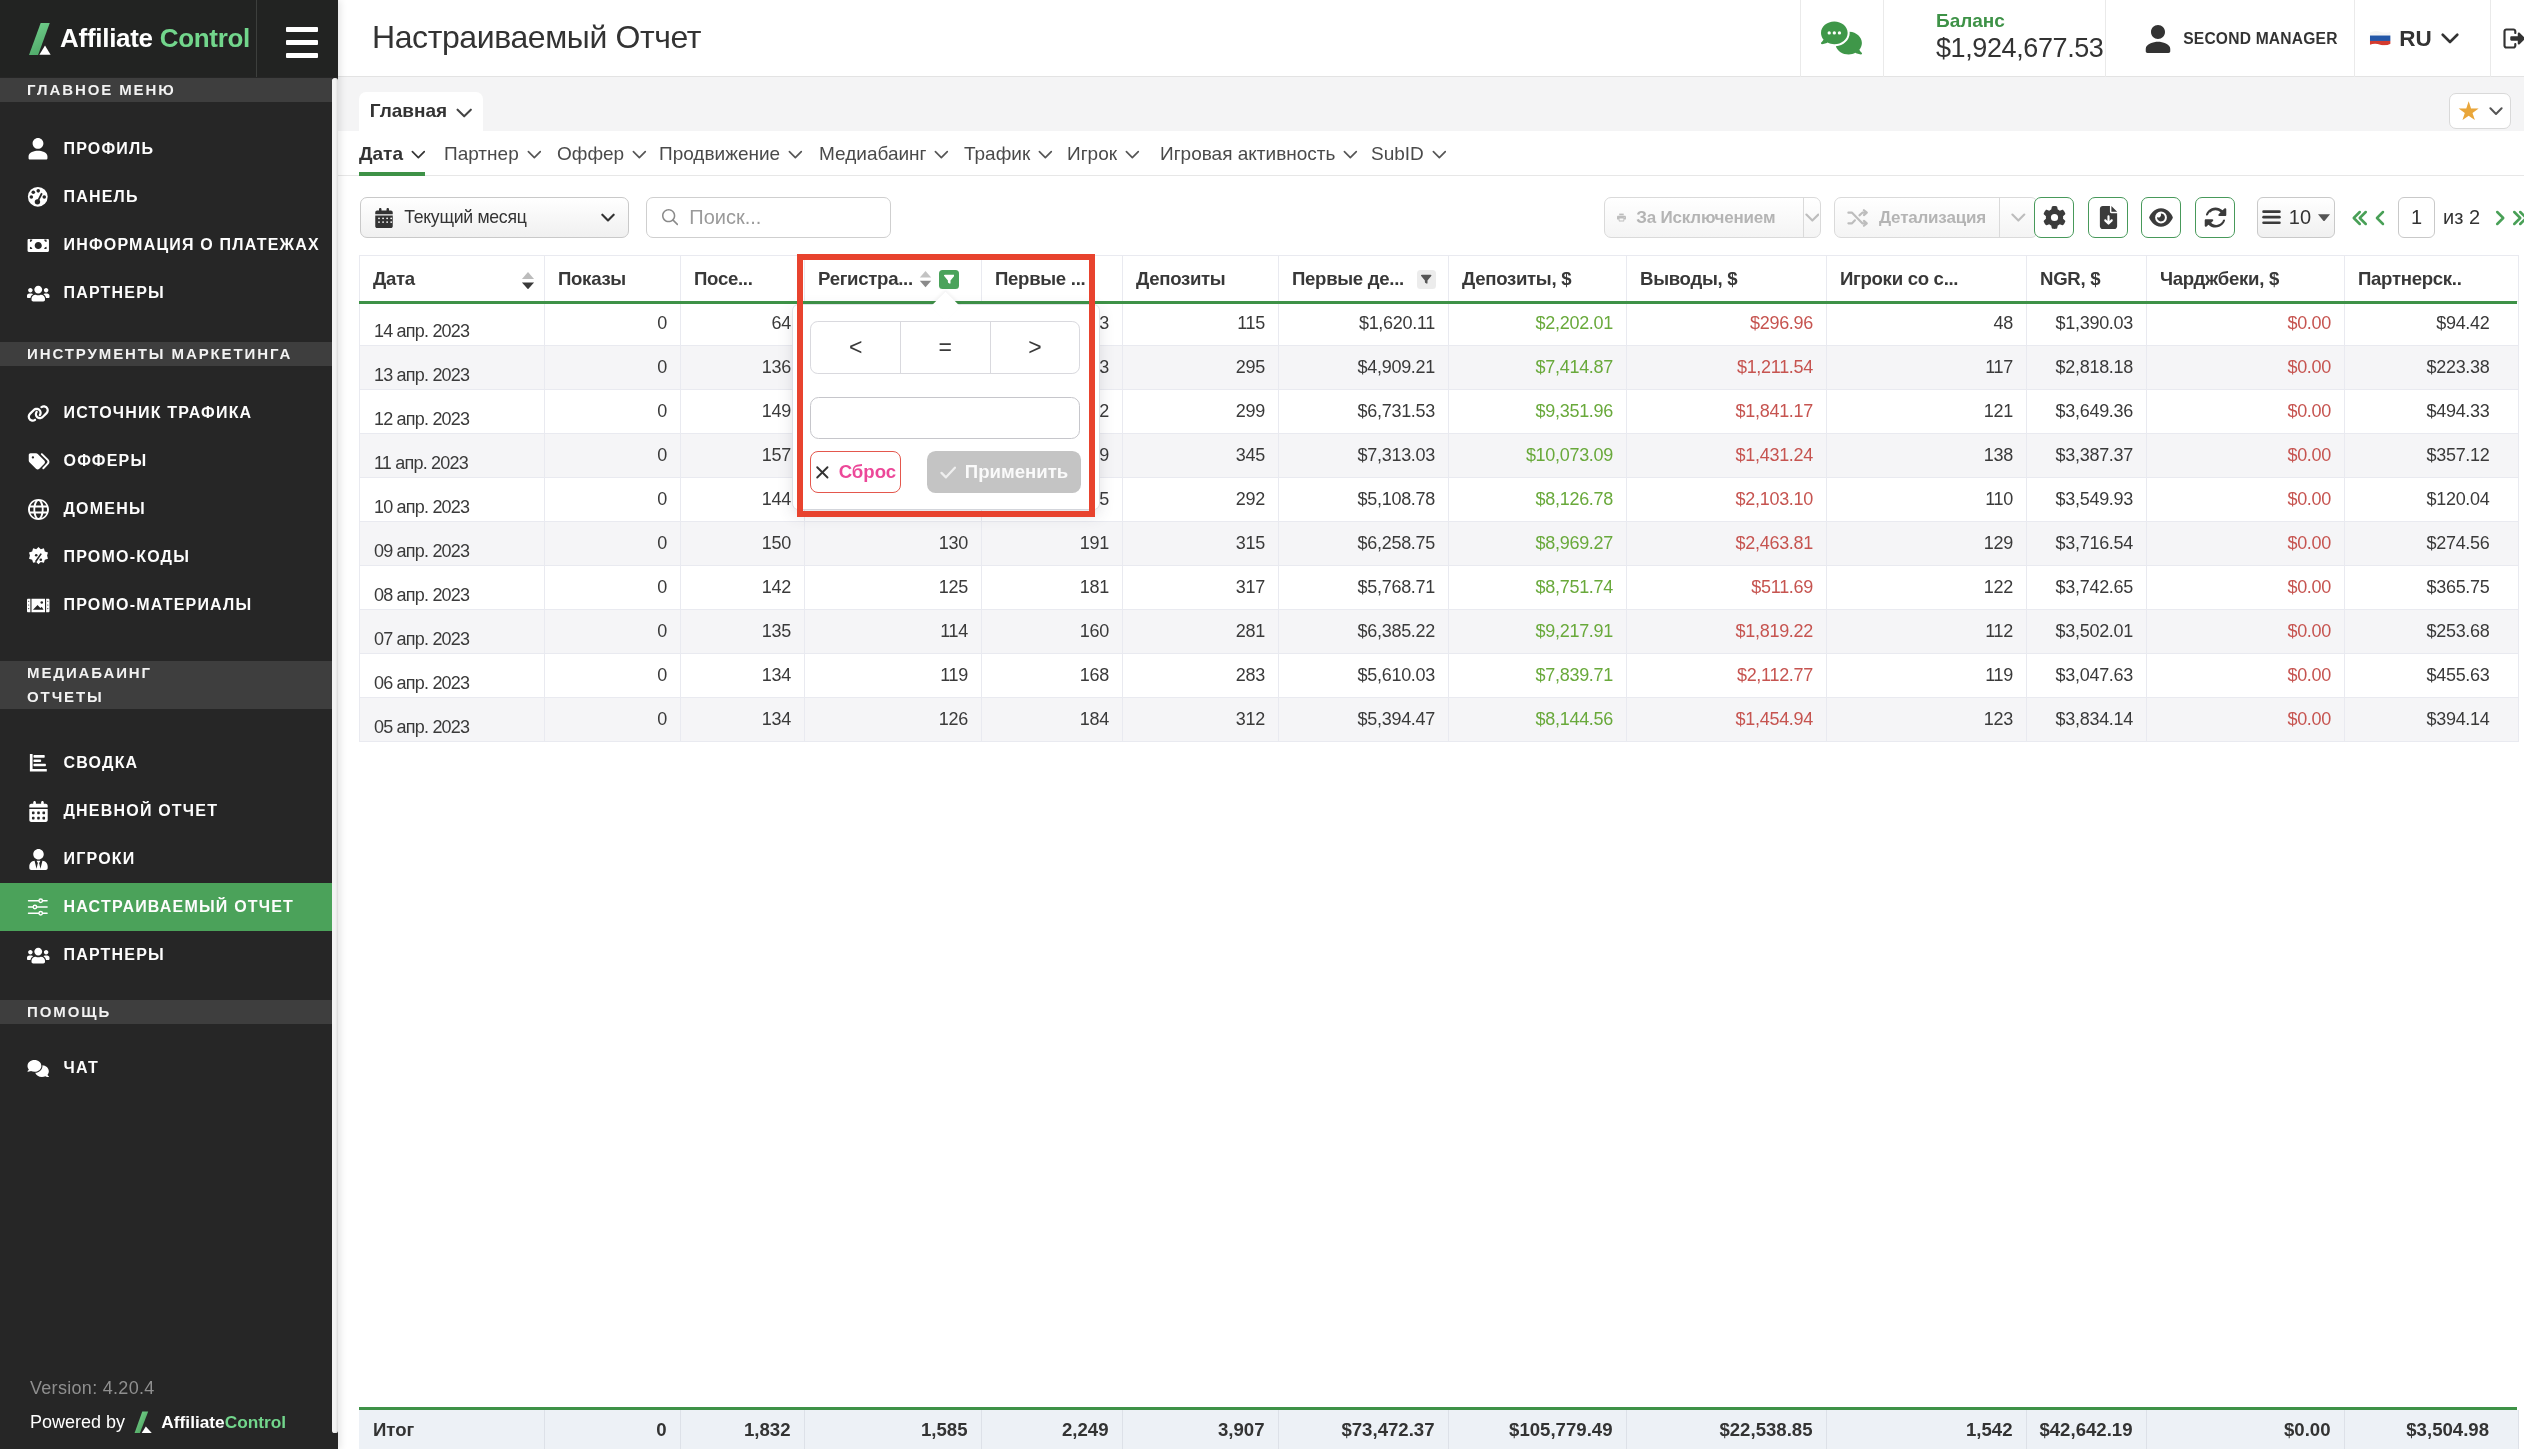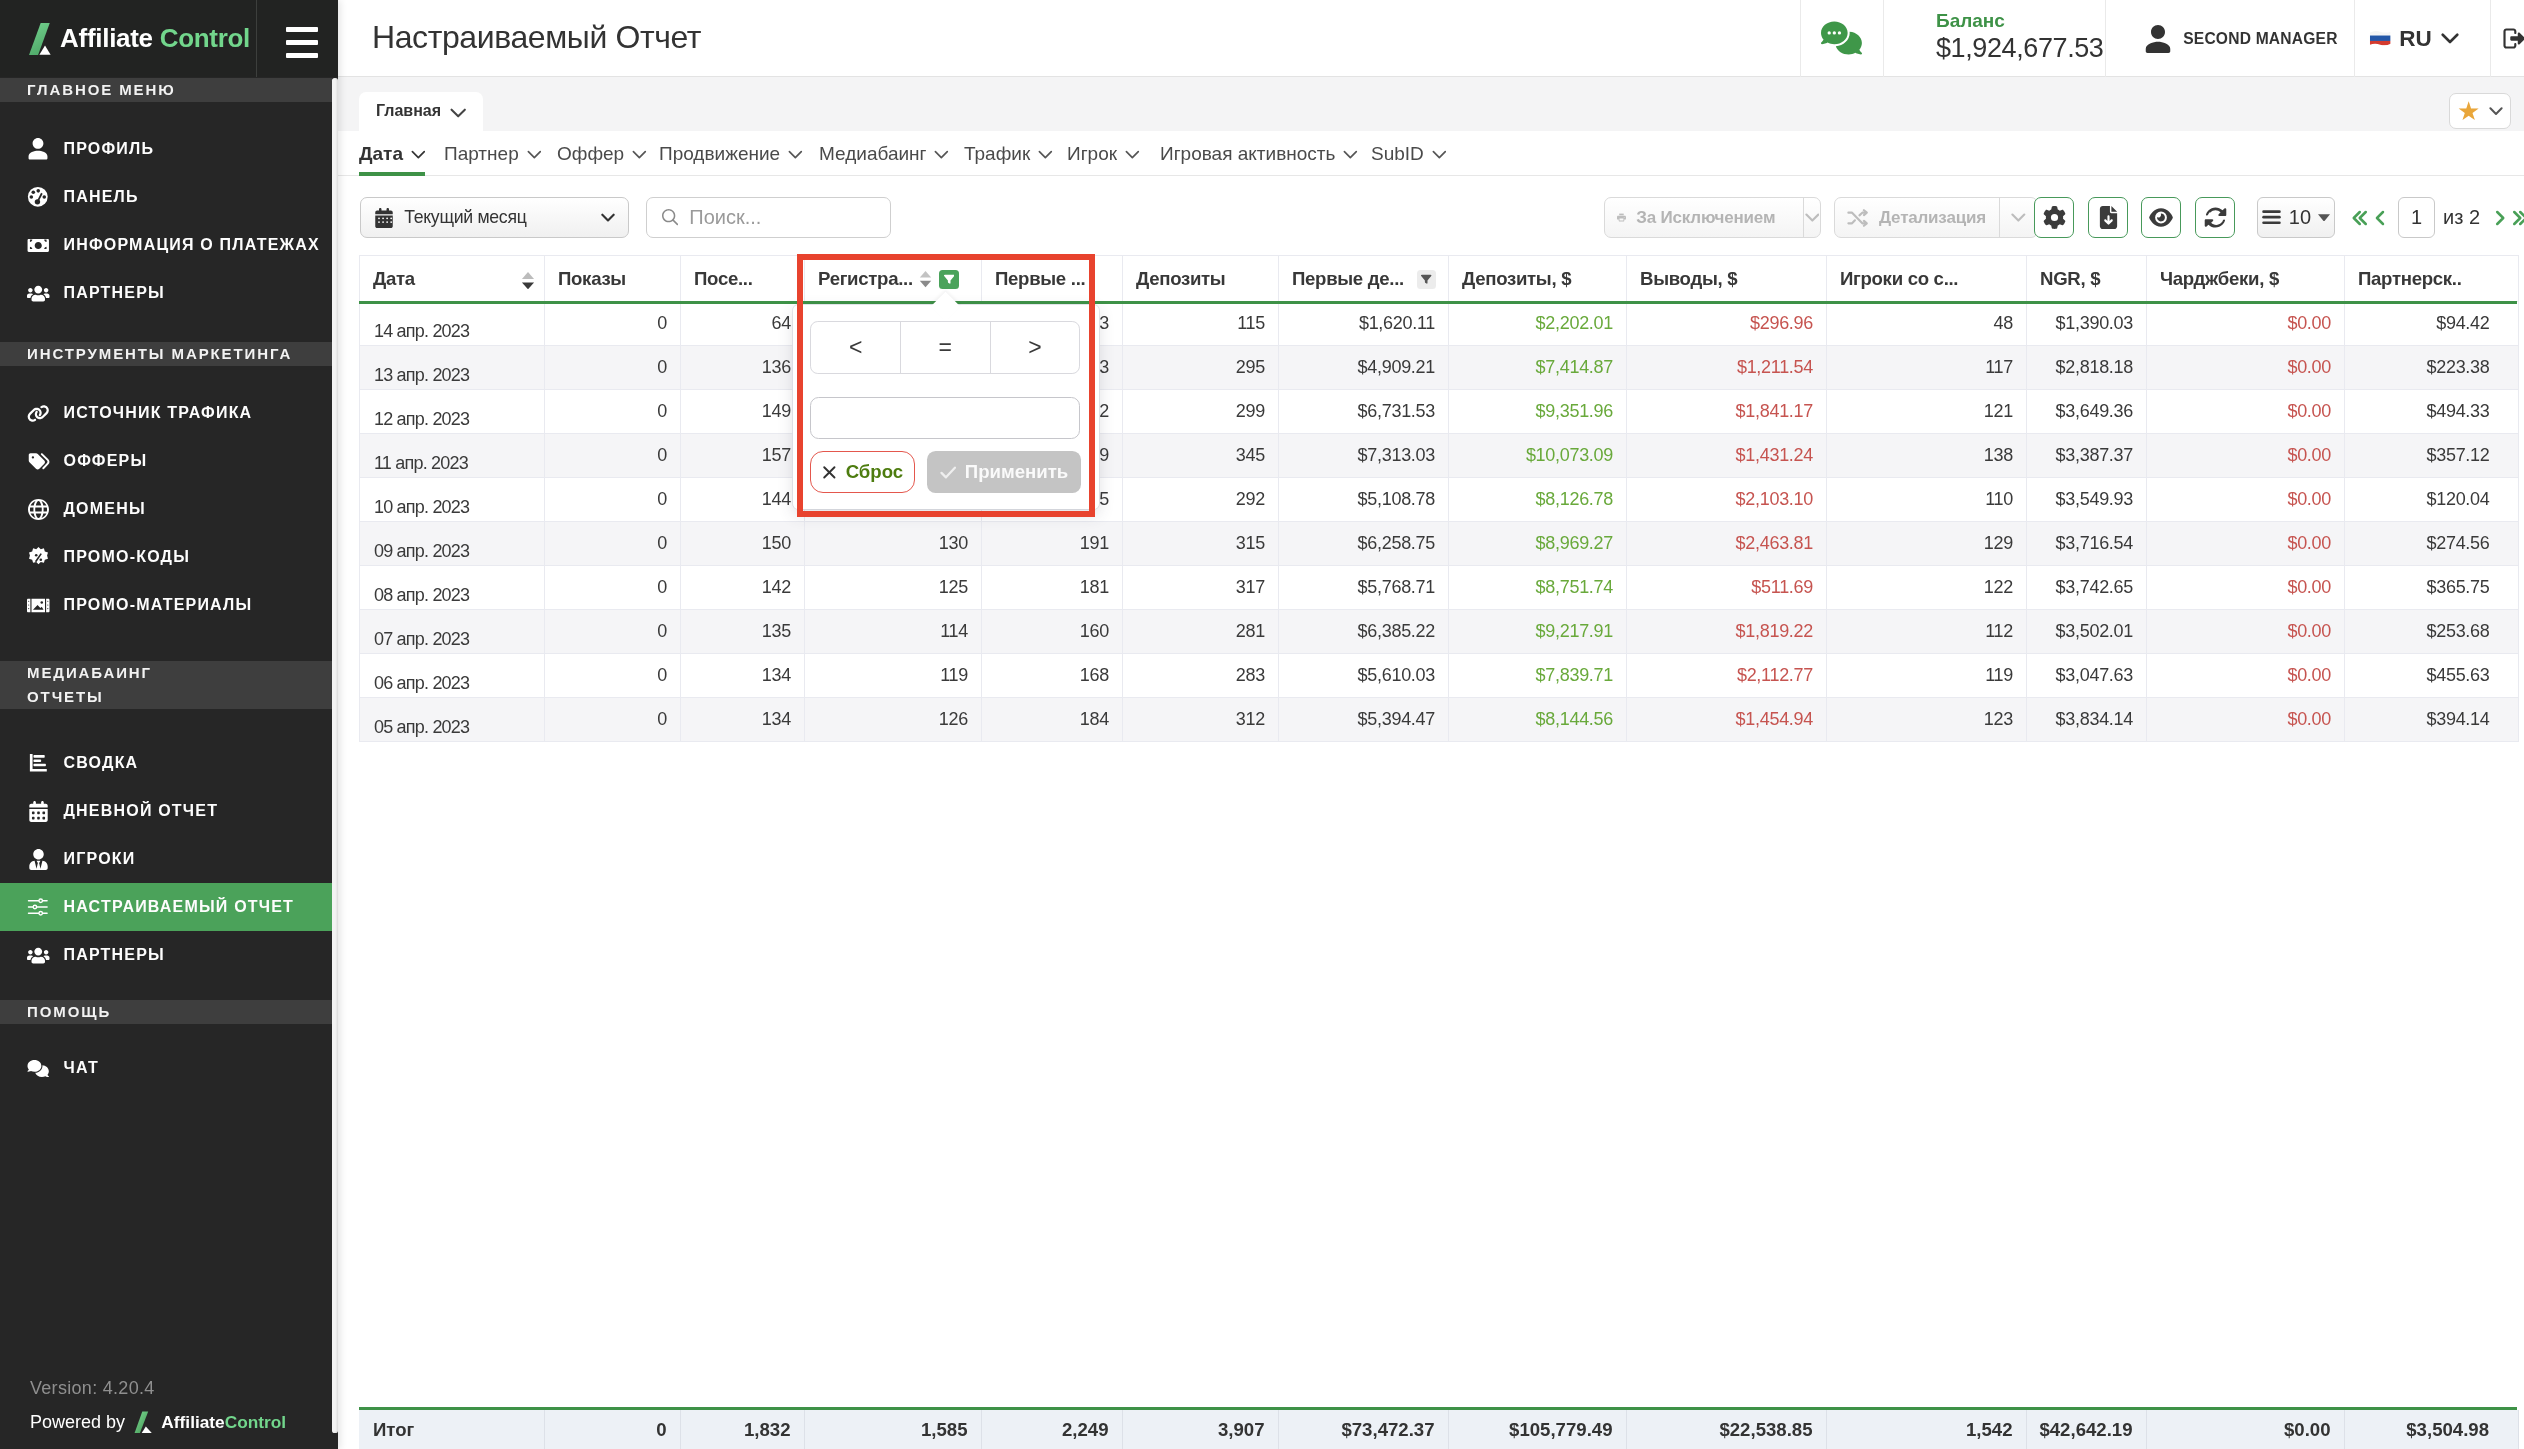--- a/index.html
+++ b/index.html
@@ -35,21 +35,21 @@
 #balblock { position:absolute; left:1574px; top:9.5px;margin-left:24px; }
 #balblock .blab { color:#3e9247; font-size:19px; font-weight:700; }
 #balblock .bval { color:#333; font-size:27px; font-weight:400; margin-top:1.7px; letter-spacing:-0.4px; }
 #manblock { position:absolute; left:1806px; top:0; height:77px; display:flex; align-items:center; }
 #manblock .mname { font-size:15.6px; font-weight:700; color:#333; letter-spacing:0.2px; margin-left:11.2px; }
 #langblock { position:absolute; left:2031px; top:0; height:77px; display:flex; align-items:center; }
 #langblock .ru { font-size:22.5px; font-weight:700; color:#333; margin-left:7.8px; margin-right:9.5px; }
 
 
 #content { position:absolute; left:338px; top:77px; width:2187px; height:1373px; }
-#toptab { position:absolute; left:21px; top:14.7px; width:124px; height:39px; background:#fff; border-radius:7px 7px 0 0; display:flex; align-items:center; justify-content:center; font-size:16px; font-weight:700; color:#333; z-index:5; }
+#toptab { position:absolute; left:21px; top:14.7px; width:124px; height:39px; background:#fff; border-radius:7px 7px 0 0; display:flex; align-items:center; justify-content:center; font-size:19px; font-weight:700; color:#333; z-index:5; }
 #starbtn { position:absolute; left:2111px; top:16.4px; width:62px; height:36px; background:#fff; border:0.9px solid #d9d9d9; border-radius:7px; display:flex; align-items:center; justify-content:center; z-index:5; }
 #panel { position:absolute; left:0; top:54px; width:2187px; height:1319px; background:#fff; }
 
 
 #tabstrip { position:absolute; left:0; top:0; width:2187px; height:45px; border-bottom:0.9px solid #e7e7e7; }
 .tst { position:absolute; top:0; display:inline-flex; align-items:center; height:45px; font-size:19px; color:#4a4a4a; }
 .tst b { color:#333; }
 .tst svg { margin-left:7.8px; margin-top:2.6px; }
 .tst.on::after { content:""; position:absolute; left:0; bottom:0; width:100%; height:3.9px; background:#3e9247; }
 
@@ -86,21 +86,21 @@
 #foottable td { background:#edf1f6; border-right:0.9px solid #dde1e8; border-bottom:0.9px solid #e2e5eb; font-size:18.6px; font-weight:700; color:#333; text-align:right; padding:0 13px 0 0; height:41px; }
 #foottable td.dt { text-align:left; padding-left:14px; }
 
 
 #popup { position:absolute; left:455px; top:228px; width:306px; height:204px; background:#fff; border-radius:5.2px; box-shadow:0 5.2px 15.6px rgba(60,60,80,0.16), 0 0 0 0.9px #e9ebf0; z-index:40; }
 #popup .caret { position:absolute; left:142px; top:-9.5px; width:21px; height:21px; background:#fff; transform:rotate(45deg); box-shadow:-1.7px -1.7px 2.6px rgba(60,60,80,0.06); }
 .btngroup { position:absolute; left:17.3px; top:15.6px; width:270px; height:53px; display:flex; border:0.9px solid #d9d9de; border-radius:7.8px; background:#fff; }
 .btngroup div { flex:1; display:flex; align-items:center; justify-content:center; font-size:23px; color:#3a3a3a; border-right:0.9px solid #d9d9de; }
 .btngroup div:last-child { border-right:none; }
 #popinput { position:absolute; left:17.3px; top:92px; width:270px; height:42px; border:0.9px solid #c6c6cb; border-radius:8.6px; background:#fff; }
-#btnreset { position:absolute; left:17.3px; top:146px; width:105px; height:42px; border:1.7px solid #e4574d; border-radius:13px; background:#fff; display:flex; align-items:center; justify-content:center; font-size:18.6px; font-weight:700; color:#4d7c0f; }
+#btnreset { position:absolute; left:17.3px; top:146px; width:91px; height:42px; border:1.7px solid #e4574d; border-radius:8px; background:#fff; display:flex; align-items:center; justify-content:center; font-size:18.6px; font-weight:700; color:#ec4899; }
 #btnapply { position:absolute; left:134px; top:146px; width:154px; height:42px; border-radius:8.6px; background:#c4c4c4; display:flex; align-items:center; justify-content:center; font-size:18.6px; font-weight:700; color:#fafafa; }
 
 
 #redbox { position:absolute; left:797px; top:254px; width:298px; height:263px; border:6px solid #e8432e; z-index:60; }
 
 .sorticon { display:inline-block; vertical-align:middle; }
 </style>
 </head>
 <body>
 

